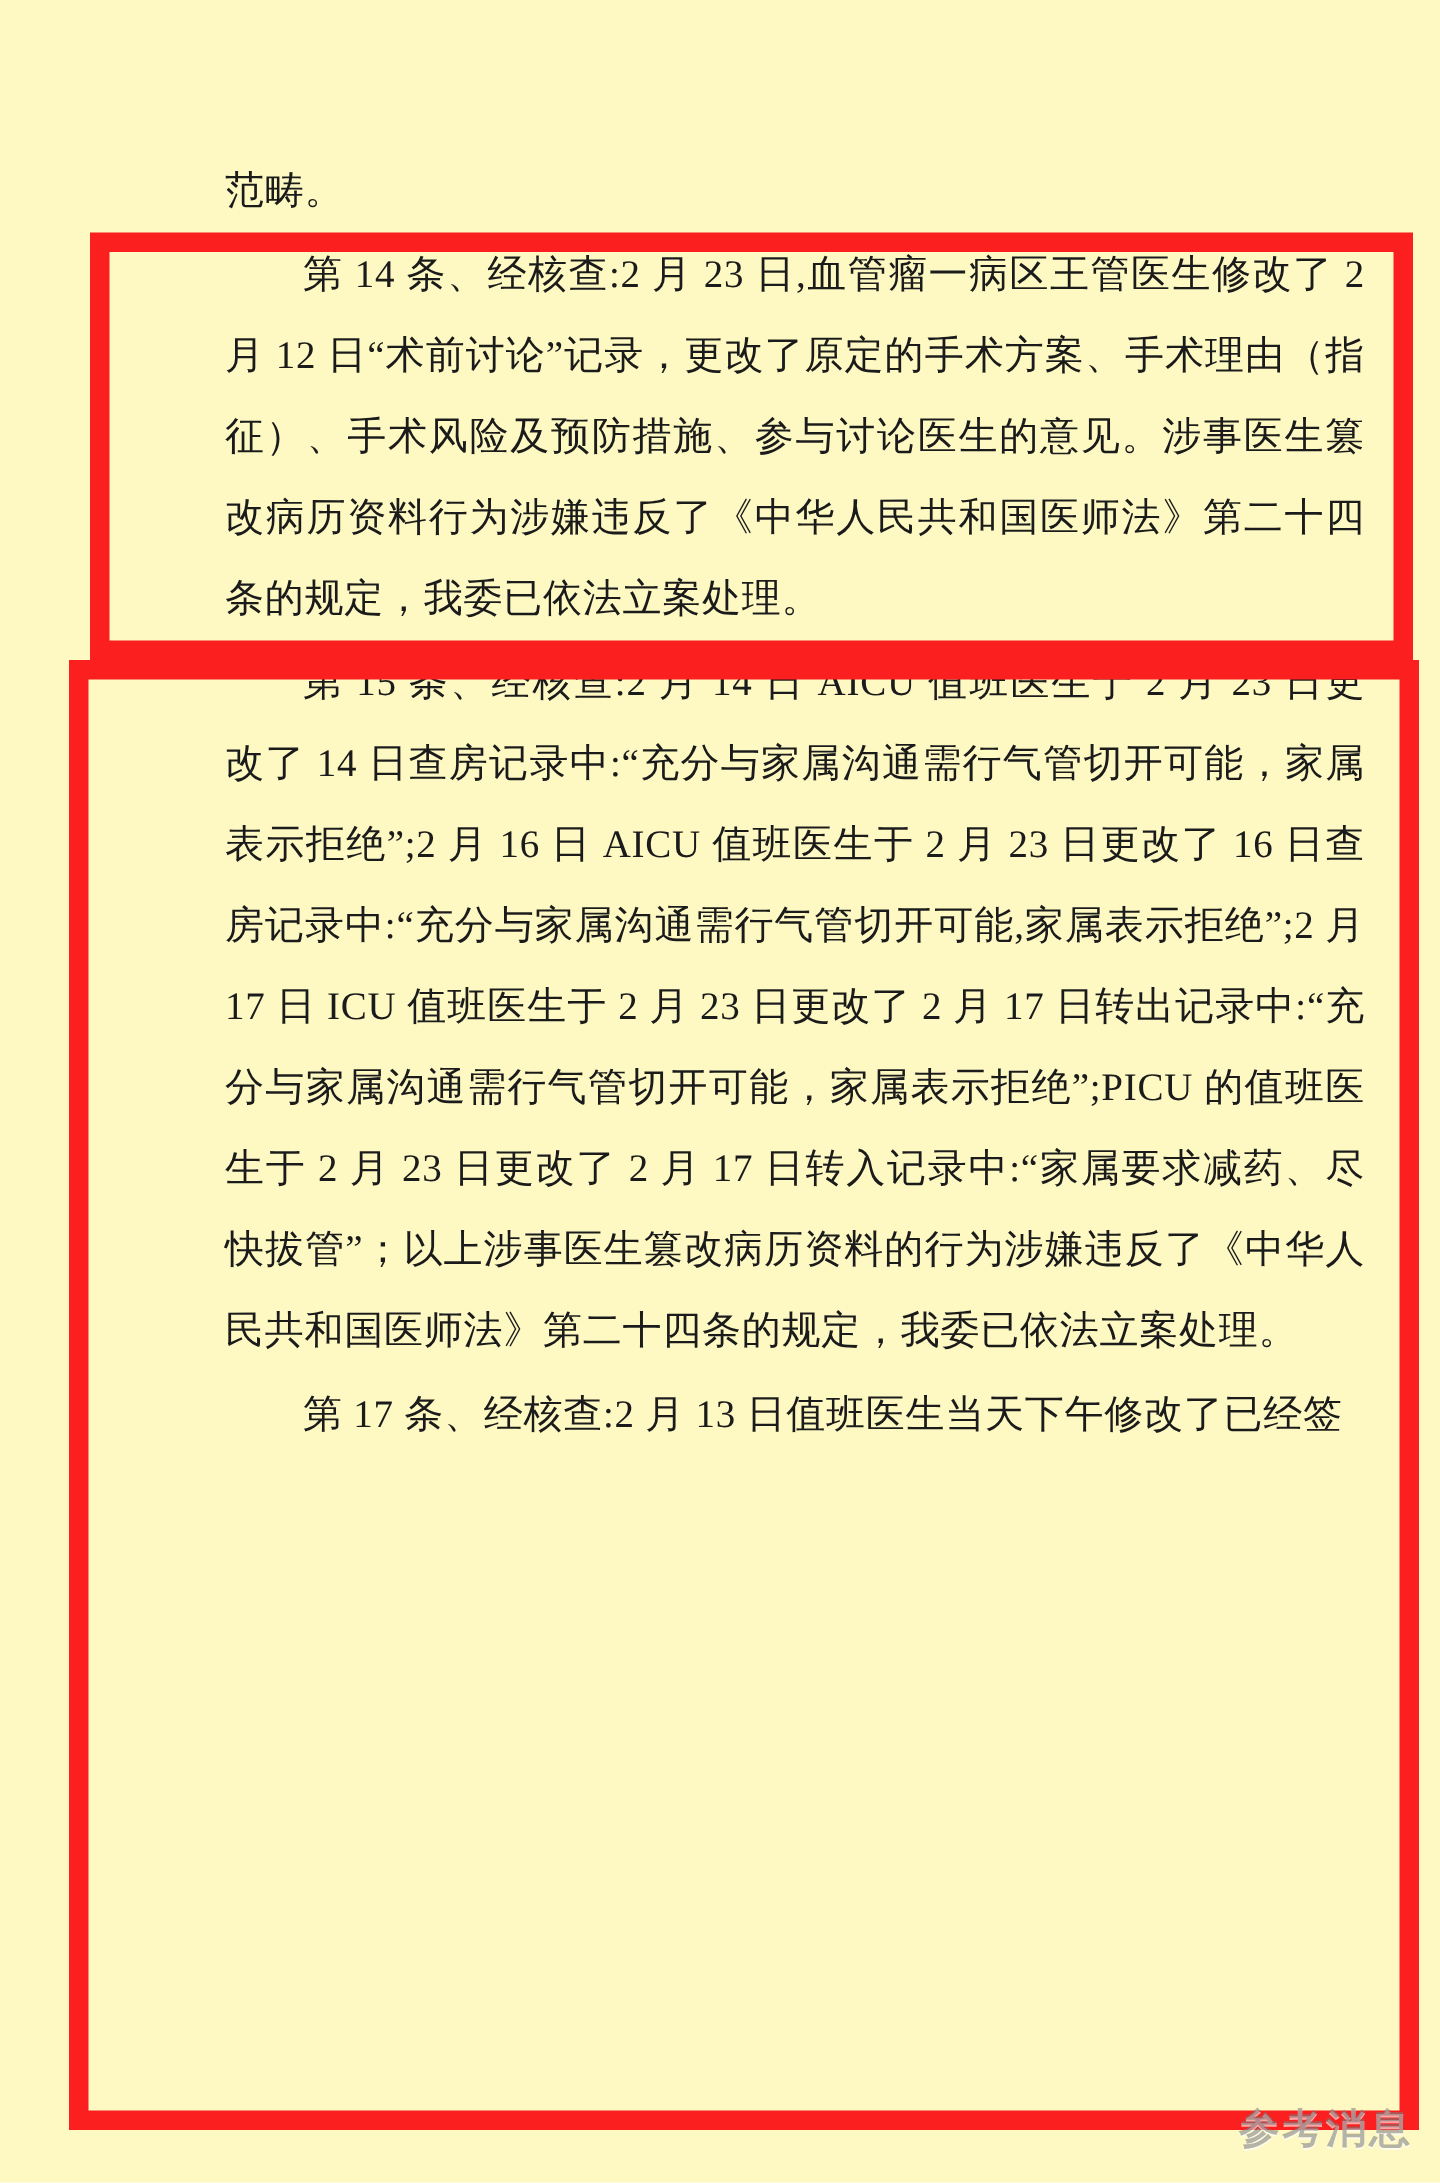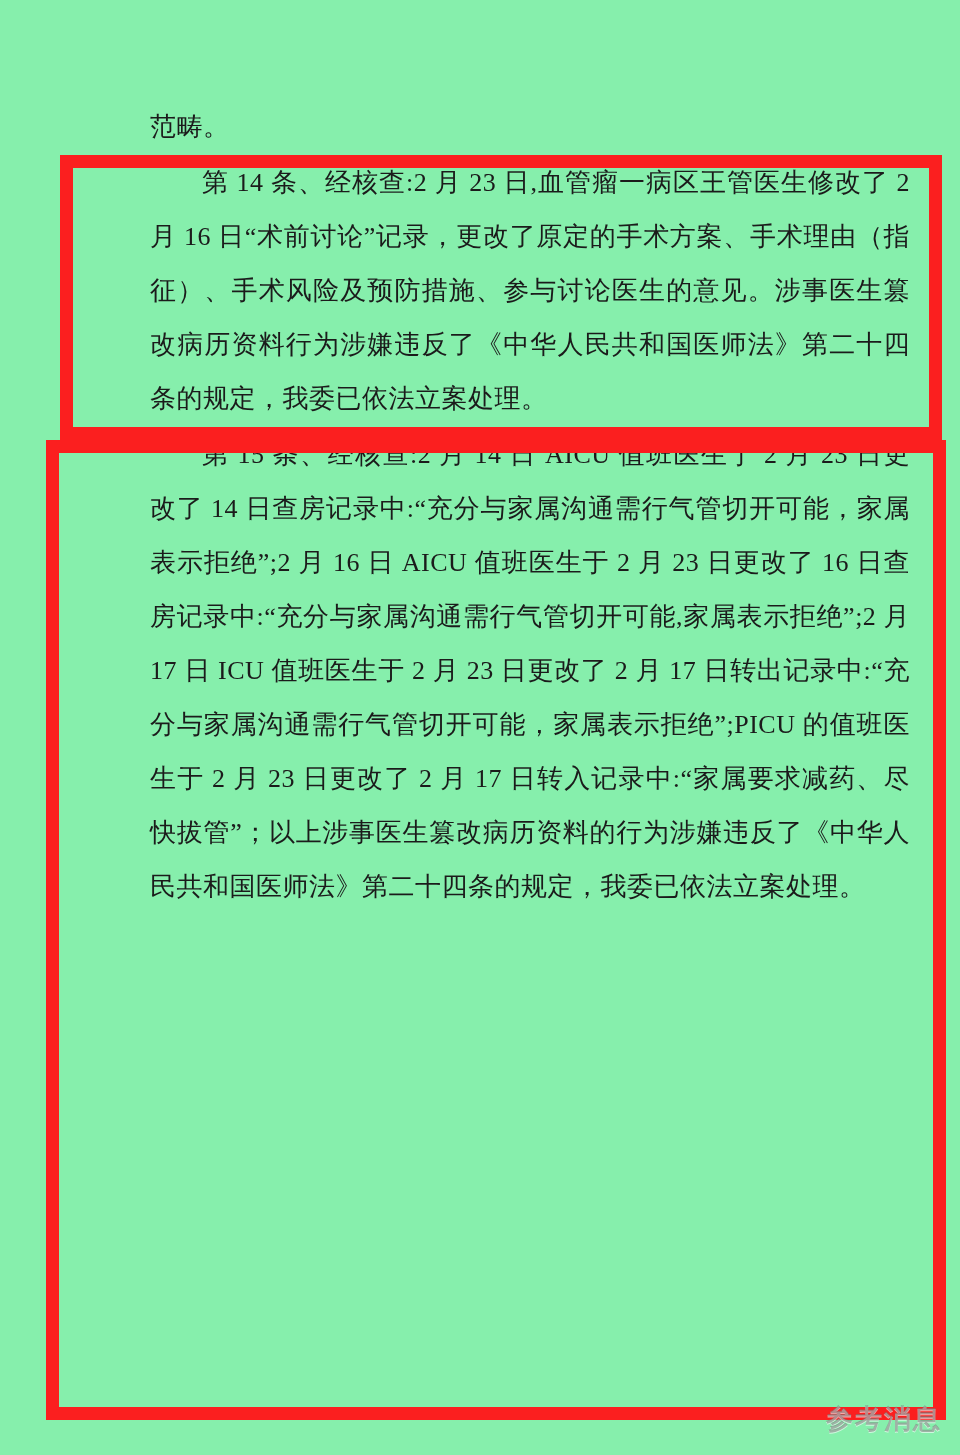--- a/index.html
+++ b/index.html
@@ -11,21 +11,21 @@
     width: 960px;
     height: 1455px;
     position: relative;
     overflow: hidden;
     font-family: "Liberation Serif", "DejaVu Serif", serif;
   }
 
   #page {
     position: absolute;
     inset: 0;
-    background: #86efac;
+    background: #fef9c3;
   }
 
   .doc-body {
     position: absolute;
     left: 150px;
     top: 100px;
     width: 760px;
     font-size: 26px;
     line-height: 54px;
     color: #1b1b1b;
@@ -77,22 +77,23 @@
     text-shadow: 0 1px 0 rgba(255,255,255,0.6);
   }
 </style>
 </head>
 <body>
 
 <div id="page">
 
   <div class="doc-body">
     <p class="para no-indent">范畴。</p>
-    <p class="para">第 14 条、经核查:2 月 23 日,血管瘤一病区王管医生修改了 2 月 16 日“术前讨论”记录，更改了原定的手术方案、手术理由（指征）、手术风险及预防措施、参与讨论医生的意见。涉事医生篡改病历资料行为涉嫌违反了《中华人民共和国医师法》第二十四条的规定，我委已依法立案处理。</p>
+    <p class="para">第 14 条、经核查:2 月 23 日,血管瘤一病区王管医生修改了 2 月 12 日“术前讨论”记录，更改了原定的手术方案、手术理由（指征）、手术风险及预防措施、参与讨论医生的意见。涉事医生篡改病历资料行为涉嫌违反了《中华人民共和国医师法》第二十四条的规定，我委已依法立案处理。</p>
     <p class="para">第 15 条、经核查:2 月 14 日 AICU 值班医生于 2 月 23 日更改了 14 日查房记录中:“充分与家属沟通需行气管切开可能，家属表示拒绝”;2 月 16 日 AICU 值班医生于 2 月 23 日更改了 16 日查房记录中:“充分与家属沟通需行气管切开可能,家属表示拒绝”;2 月 17 日 ICU 值班医生于 2 月 23 日更改了 2 月 17 日转出记录中:“充分与家属沟通需行气管切开可能，家属表示拒绝”;PICU 的值班医生于 2 月 23 日更改了 2 月 17 日转入记录中:“家属要求减药、尽快拔管”；以上涉事医生篡改病历资料的行为涉嫌违反了《中华人民共和国医师法》第二十四条的规定，我委已依法立案处理。</p>
+    <p class="para">第 17 条、经核查:2 月 13 日值班医生当天下午修改了已经签</p>
   </div>
 
   <div class="redbox" id="redbox-1"></div>
   <div class="redbox" id="redbox-2"></div>
 
   <div class="watermark">参考消息</div>
 
 </div>
 
 </body></html>

